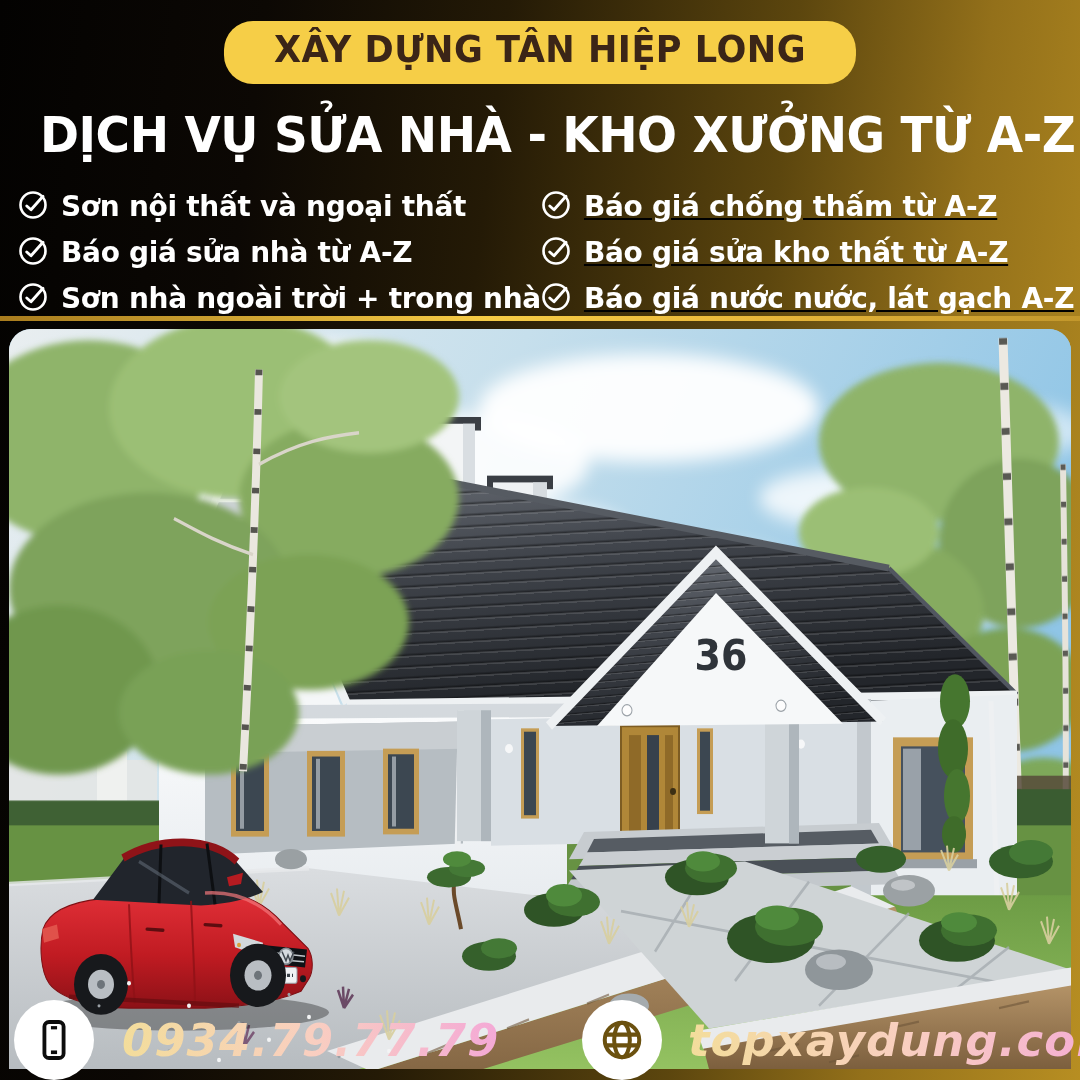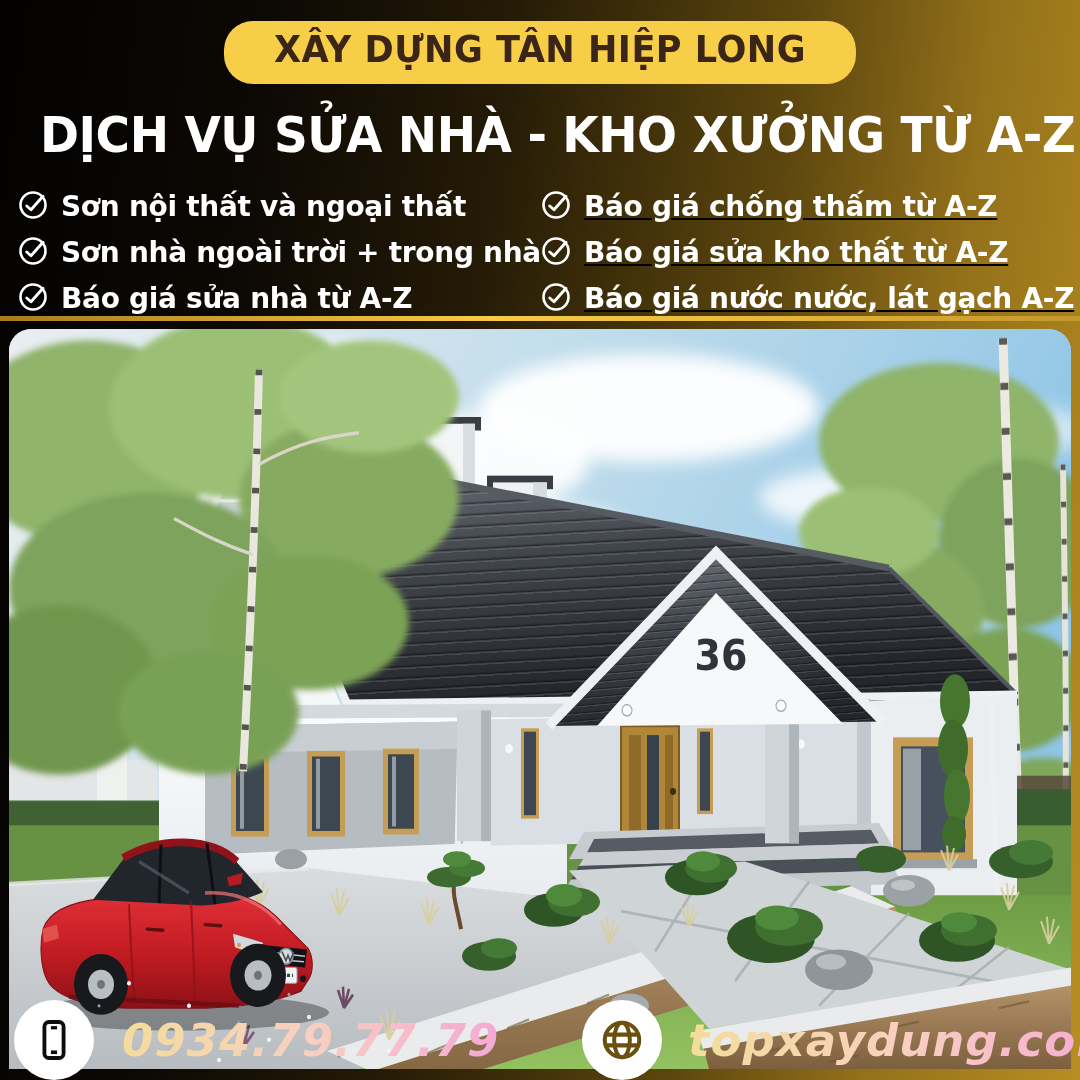--- a/index.html
+++ b/index.html
@@ -67,28 +67,28 @@
             <circle cx="12" cy="12" r="10" fill="none" stroke="#fff" stroke-width="2.1"></circle>
             <path d="M7 12.8 L10.4 15.8 L20 5" fill="none" stroke="#fff" stroke-width="2.3" stroke-linecap="round" stroke-linejoin="round"></path>
           </svg>
         <span>Sơn nội thất và ngoại thất</span>
       </div>
       <div class="item">
         <svg viewBox="0 0 24 24">
             <circle cx="12" cy="12" r="10" fill="none" stroke="#fff" stroke-width="2.1"></circle>
             <path d="M7 12.8 L10.4 15.8 L20 5" fill="none" stroke="#fff" stroke-width="2.3" stroke-linecap="round" stroke-linejoin="round"></path>
           </svg>
-        <span>Sơn nhà ngoài trời + trong nhà</span>
+        <span>Báo giá sửa nhà từ A-Z</span>
       </div>
       <div class="item">
         <svg viewBox="0 0 24 24">
             <circle cx="12" cy="12" r="10" fill="none" stroke="#fff" stroke-width="2.1"></circle>
             <path d="M7 12.8 L10.4 15.8 L20 5" fill="none" stroke="#fff" stroke-width="2.3" stroke-linecap="round" stroke-linejoin="round"></path>
           </svg>
-        <span>Báo giá sửa nhà từ A-Z</span>
+        <span>Sơn nhà ngoài trời + trong nhà</span>
       </div>
     </div>
     <div class="col col-right">
       <div class="item">
         <svg viewBox="0 0 24 24">
             <circle cx="12" cy="12" r="10" fill="none" stroke="#fff" stroke-width="2.1"></circle>
             <path d="M7 12.8 L10.4 15.8 L20 5" fill="none" stroke="#fff" stroke-width="2.3" stroke-linecap="round" stroke-linejoin="round"></path>
           </svg>
         <span>Báo giá chống thấm từ A-Z</span>
       </div>

